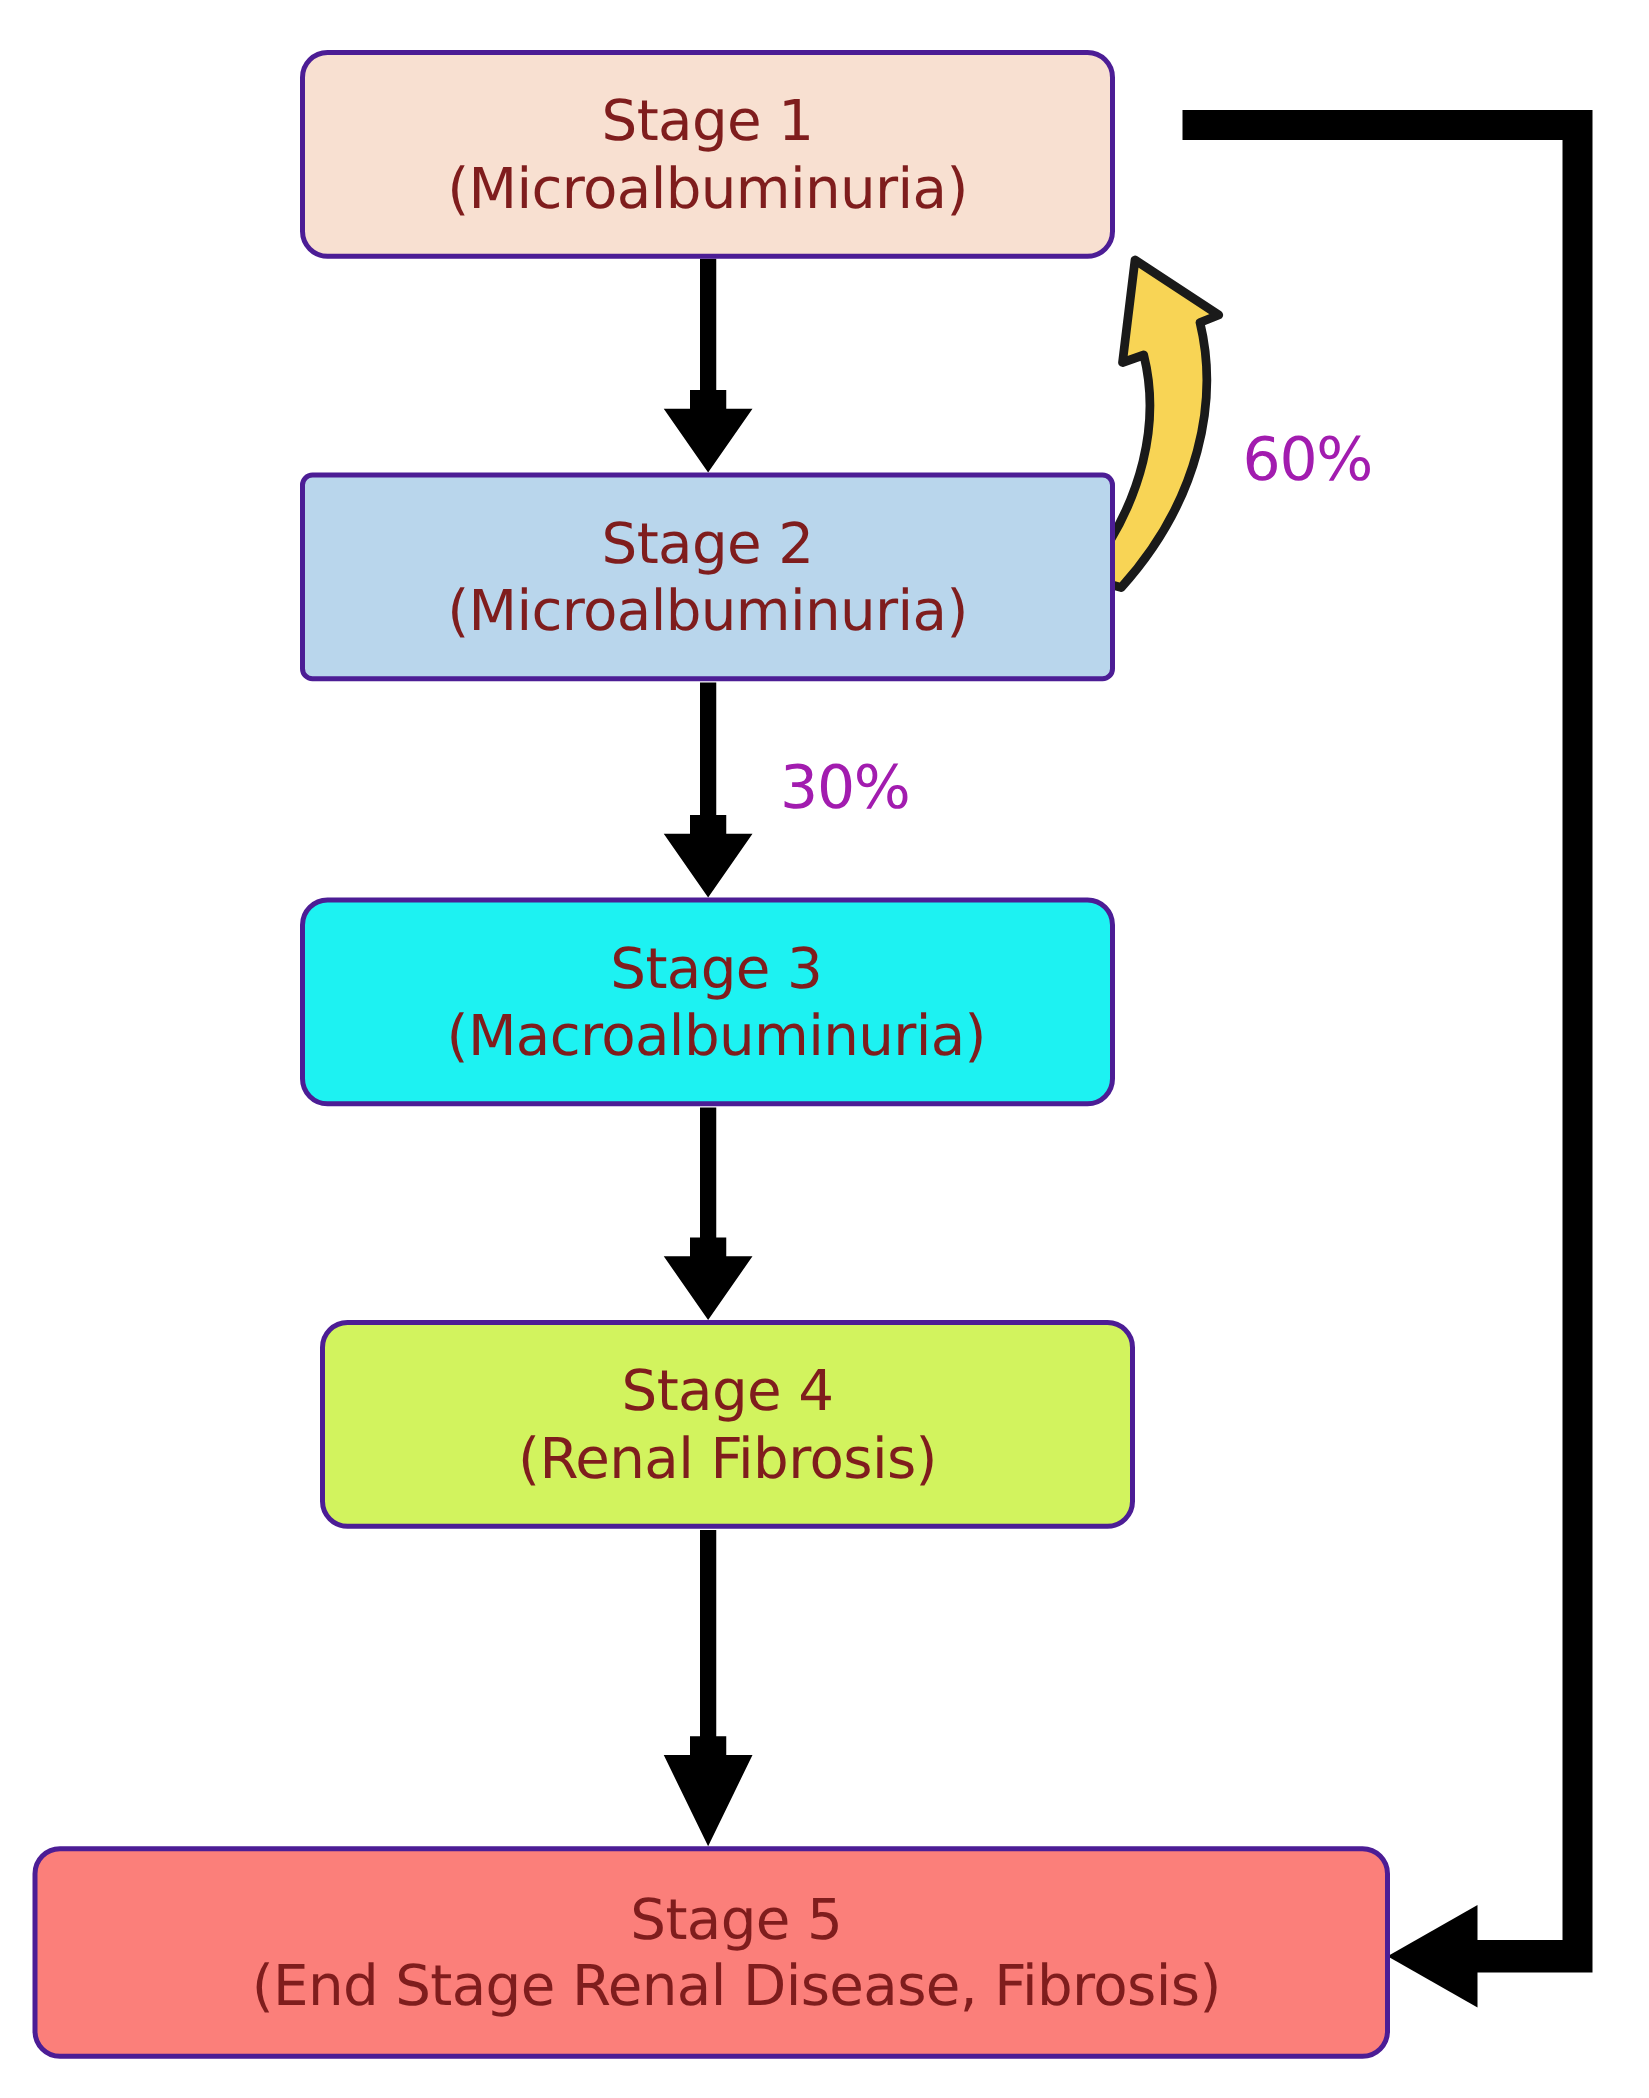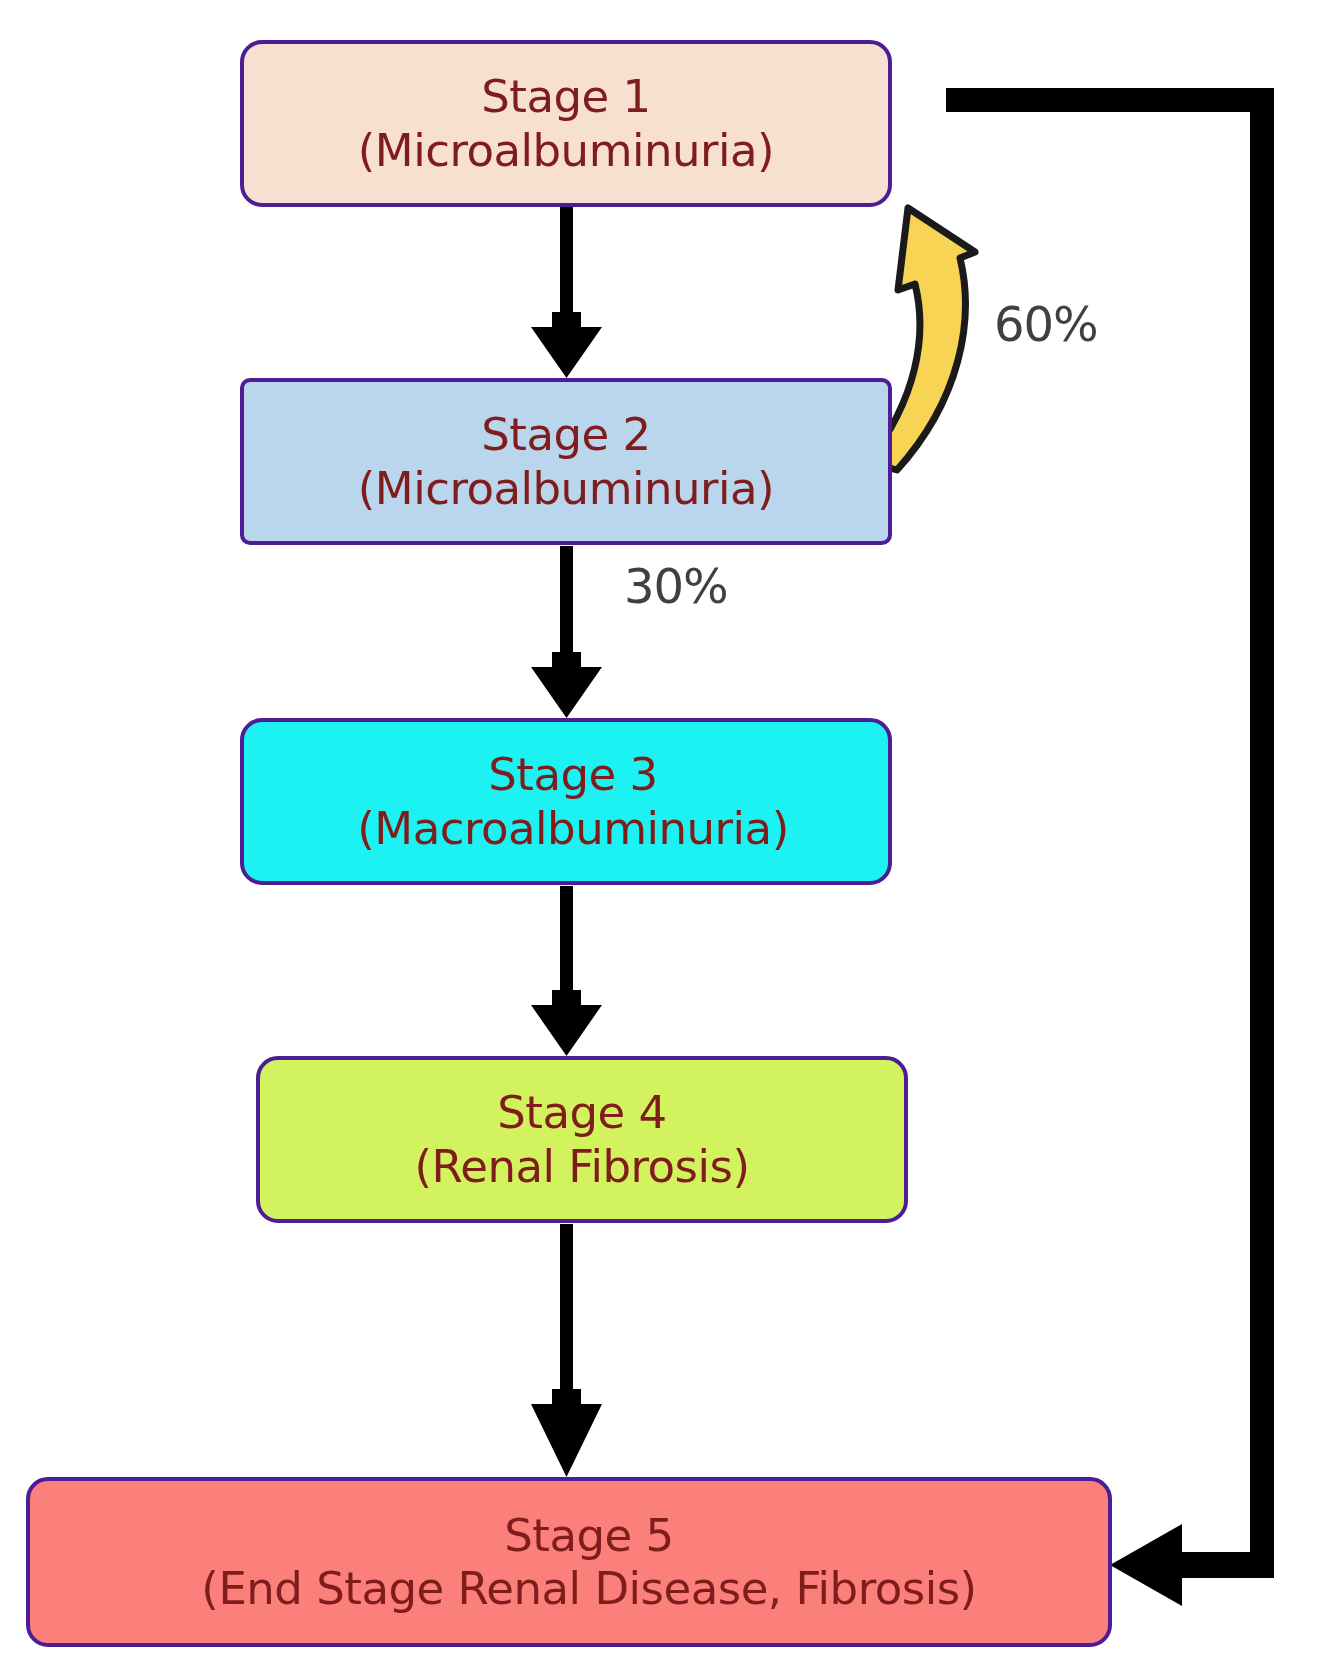--- a/index.html
+++ b/index.html
@@ -58,24 +58,25 @@
   }
   #stage-4 {
     left: 240px; top: 1056px; width: 652px; height: 167px; margin-left: 16px;
   }
   #stage-5 {
     left: 26px; top: 1477px; width: 1086px; height: 170px; padding-left: 40px;
   }
   .pct-label {
     position: absolute;
     font-size: 48px;
-    color: #404040;
+    color: #a21caf;
     letter-spacing: -1px;
     white-space: nowrap;
     z-index: 4;
+    margin-top: 44px;
   }
   #label-60 { left: 994px; top: 296px; }
   #label-30 { left: 624px; top: 558px; }
 </style>
 </head>
 <body>
 
 <div id="diagram-root">
 
   <svg class="svg-layer" viewBox="0 0 1319 1678" xmlns="http://www.w3.org/2000/svg">

